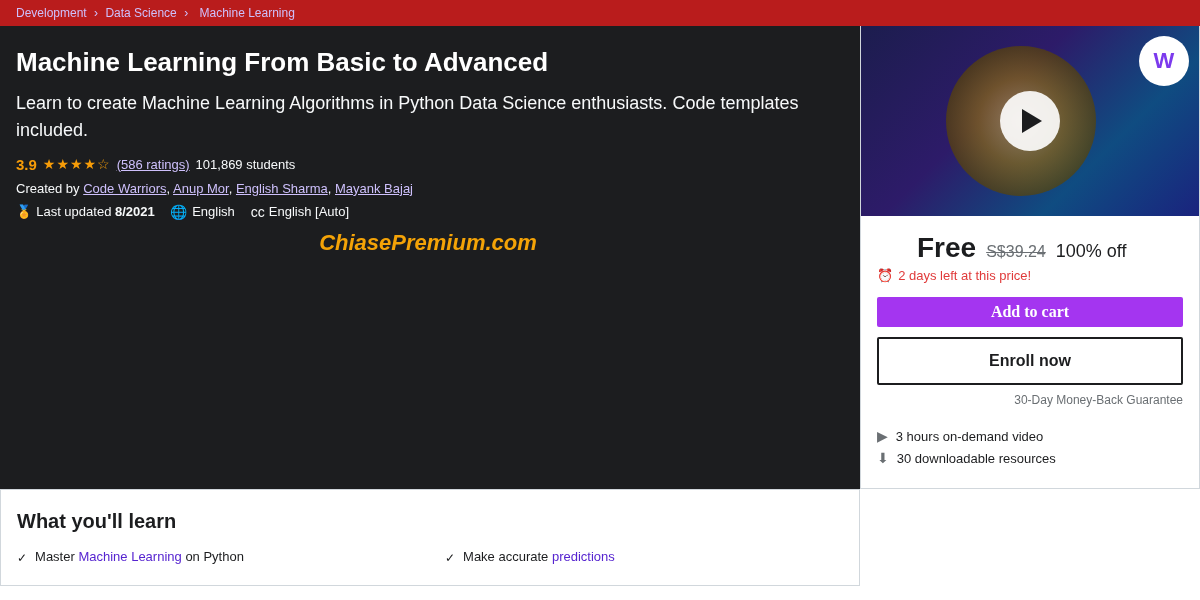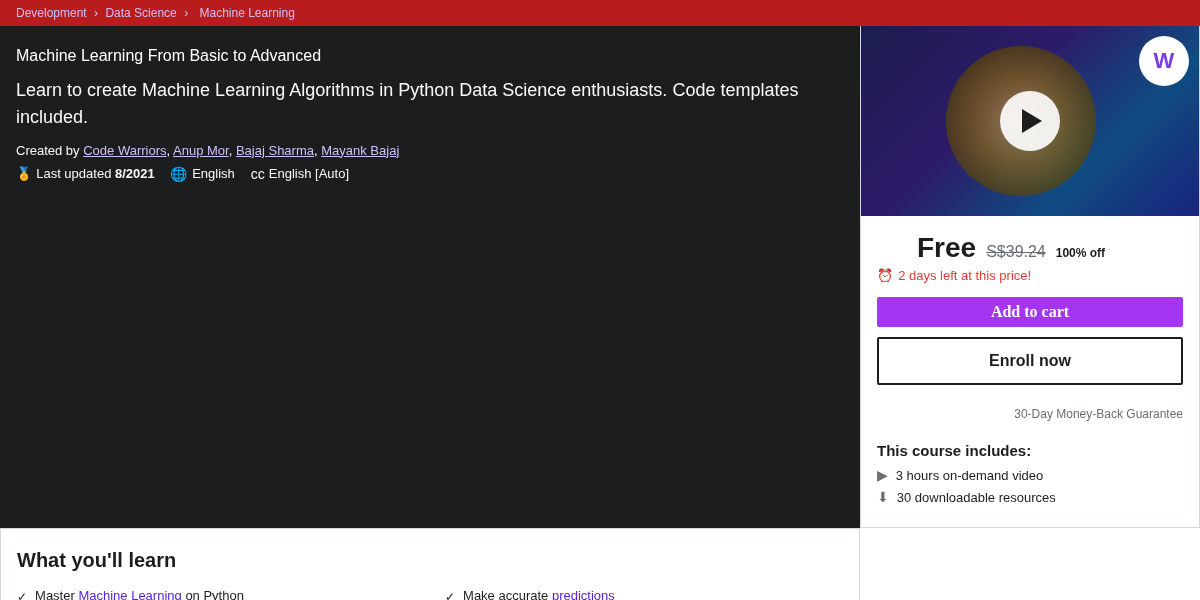--- a/index.html
+++ b/index.html
@@ -23,22 +23,22 @@
 
     
     .left-panel {
       background: #1c1d1f;
       width: 860px;
       min-height: 290px;
       padding: 20px 20px 20px 16px;
     }
 
     .course-title {
-      font-size: 16px;
-      font-weight: 400;
+      font-size: 26px;
+      font-weight: 700;
       color: #fff;
       line-height: 1.3;
       margin-bottom: 10px;
     }
 
     .course-subtitle {
       font-size: 18px;
       color: #f7f9fa;
       margin-bottom: 12px;
       line-height: 1.5;
@@ -205,23 +205,23 @@
       margin-left: 40px;
     }
 
     .price-original {
       font-size: 16px;
       text-decoration: line-through;
       color: #6a6f73;
     }
 
     .price-off {
-      font-size: 12px;
-      color: #1c1d1f;
-      font-weight: 700;
+      font-size: 18px;
+      color: #1c1d1f;
+      font-weight: 400;
       text-align: center;
     }
 
     .countdown {
       color: #e03a3a;
       font-size: 13px;
       font-weight: 500;
       margin-bottom: 14px;
       display: flex;
       align-items: center;
@@ -244,21 +244,21 @@
 
     .enroll-btn {
       width: 100%;
       padding: 13px;
       background: #fff;
       color: #1c1d1f;
       border: 2px solid #1c1d1f;
       font-size: 16px;
       font-weight: 700;
       cursor: pointer;
-      margin-bottom: 22px;
+      margin-bottom: 8px;
       border-radius: 2px;
     }
 
     .money-back {
       text-align: right;
       font-size: 12px;
       color: #6a6f73;
       margin-bottom: 21px;
     }
 
@@ -339,44 +339,51 @@
   <span>›</span>
   <span class="current">Machine Learning</span>
 </div>
 
 <div class="main-layout">
 
   <div class="left-panel">
     <h1 class="course-title">Machine Learning From Basic to Advanced</h1>
     <p class="course-subtitle">Learn to create Machine Learning Algorithms in Python Data Science enthusiasts. Code templates included.</p>
 
+    <div class="rating-row">
+      <span class="rating-number">3.9</span>
+      <span class="stars">★★★★☆</span>
+      <a href="#" class="ratings-link">(586 ratings)</a>
+      <span class="students-count">101,869 students</span>
+    </div>
 
     <div class="created-by">
       <span>Created by</span>
       <a href="#">Code Warriors</a>,
       <a href="#">Anup Mor</a>,
-      <a href="#">Bajaj Sharma</a>,
+      <a href="#">English Sharma</a>,
       <a href="#">Mayank Bajaj</a>
     </div>
 
     <div class="meta-row">
       <div class="meta-item">
         <span>🏅</span>
         <span>Last updated <strong>8/2021</strong></span>
       </div>
       <div class="meta-item">
         <span class="icon-globe">🌐</span>
         <span>English</span>
       </div>
       <div class="meta-item">
         <span class="icon-cc">cc</span>
         <span>English [Auto]</span>
       </div>
     </div>
 
+    <div class="watermark">ChiasePremium.com</div>
   </div>
 
   <div class="right-panel">
     <div class="course-preview">
       <div class="preview-bg-circle"></div>
       <div class="w-logo">W</div>
       <div class="play-button">
         <div class="play-triangle"></div>
       </div>
     </div>
@@ -391,21 +398,20 @@
       <div class="countdown">
         <span>⏰</span>
         <span>2 days left at this price!</span>
       </div>
 
       <button class="add-to-cart-btn">Add to cart</button>
       <button class="enroll-btn">Enroll now</button>
 
       <div class="money-back">30-Day Money-Back Guarantee</div>
 
-      <div class="includes-title">This course includes:</div>
 
       <div class="includes-item">
         <span class="includes-icon">▶</span>
         <span>3 hours on-demand video</span>
       </div>
       <div class="includes-item">
         <span class="includes-icon">⬇</span>
         <span>30 downloadable resources</span>
       </div>
     </div>

